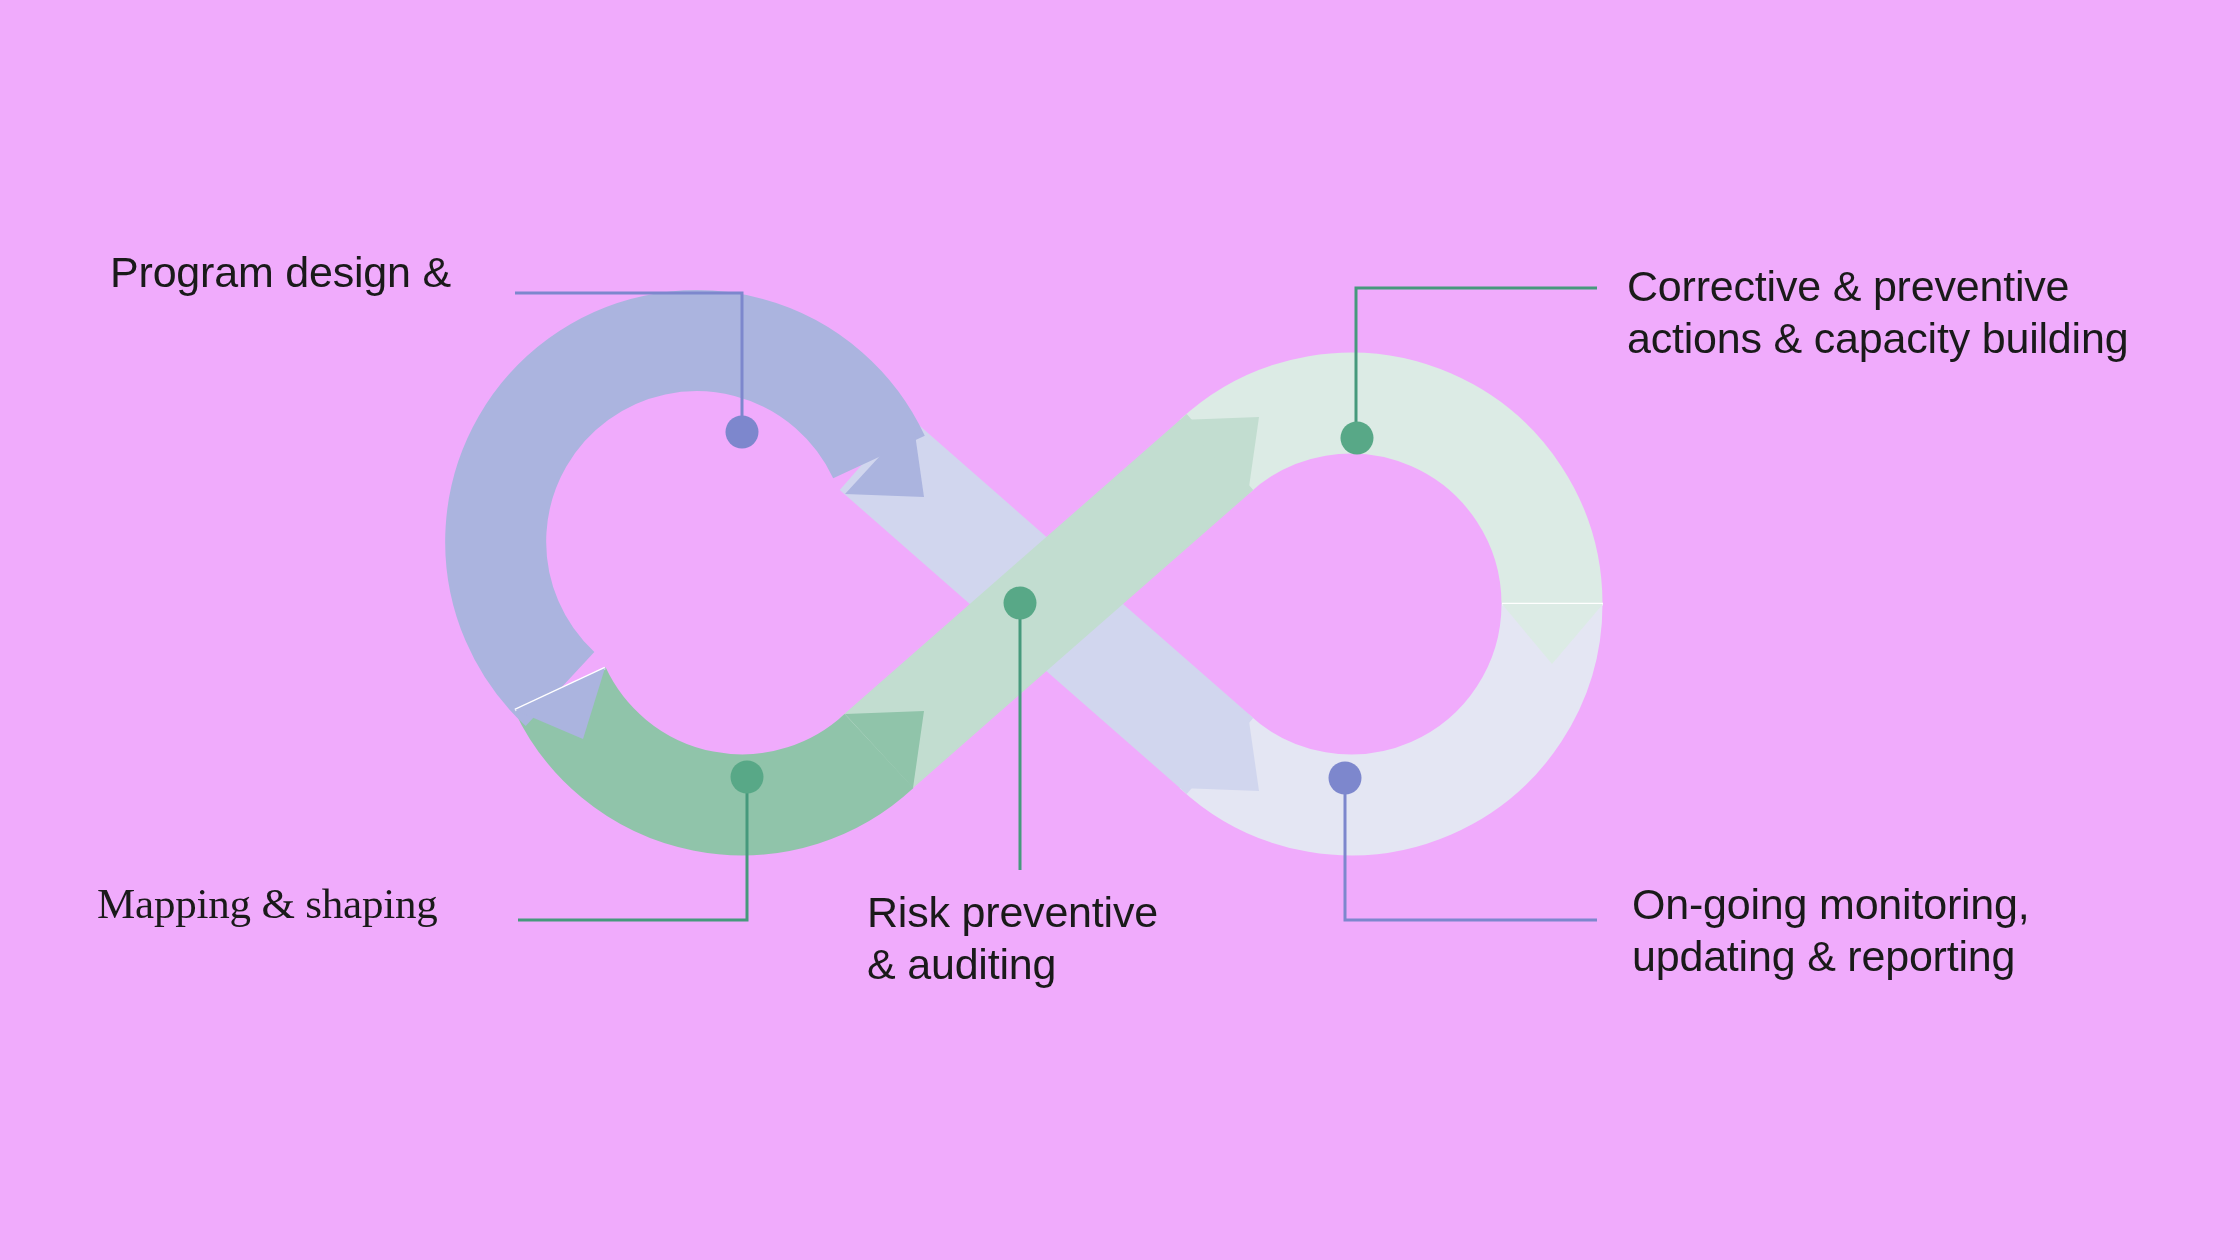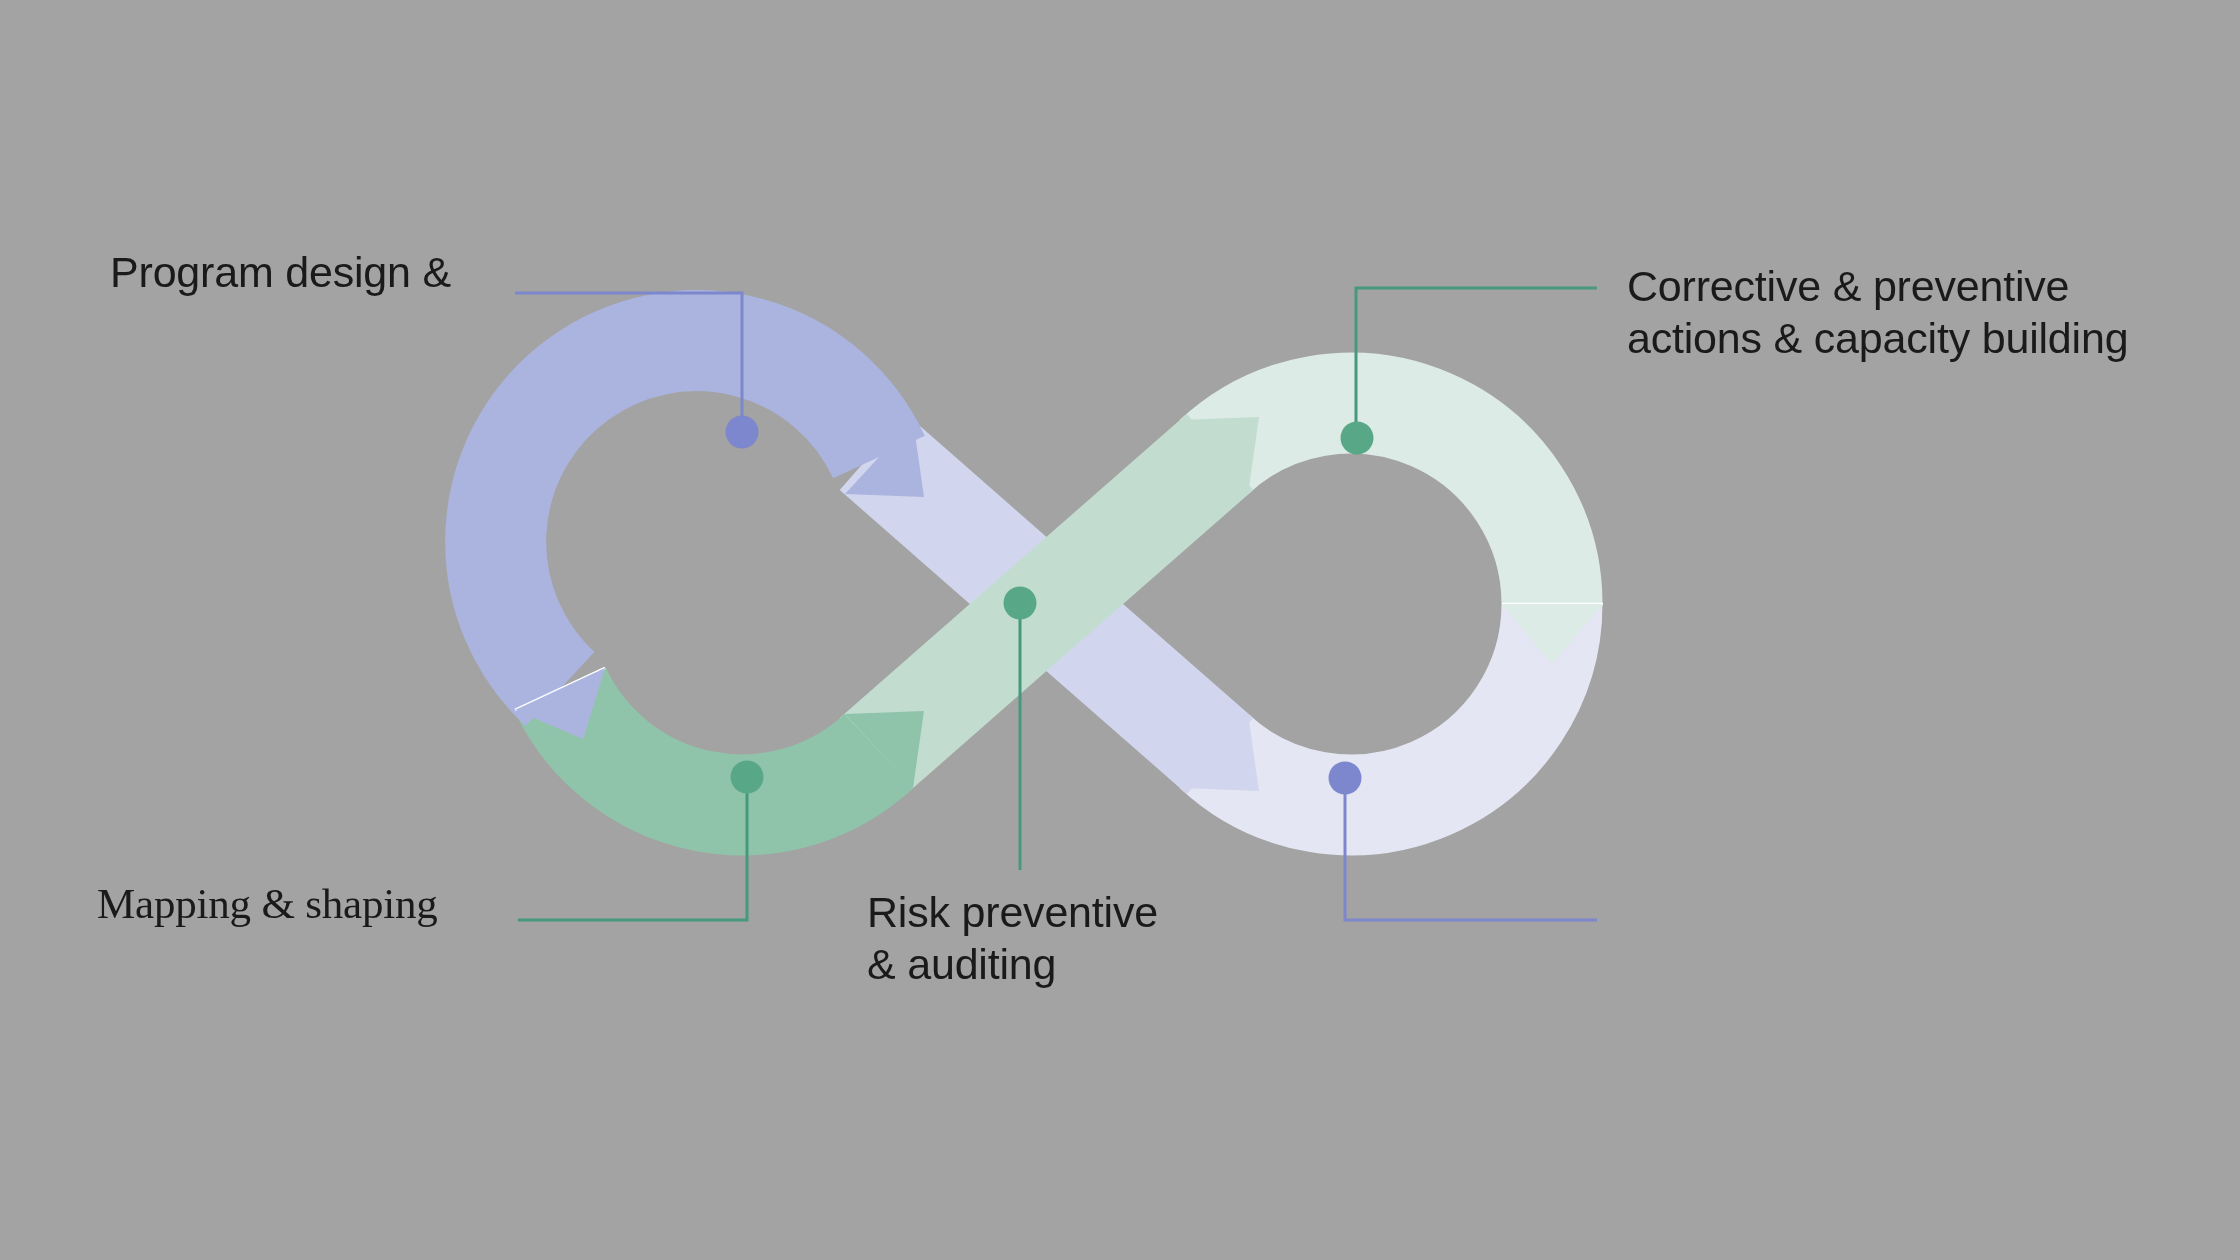--- a/index.html
+++ b/index.html
@@ -1,16 +1,16 @@
 <!DOCTYPE html>
 <html><head>
 <meta charset="utf-8">
 <style>
   html,body{margin:0;padding:0;background:#ffffff;}
-  #canvas{position:relative;width:2240px;height:1260px;background:#a3a3a3;overflow:hidden;
+  #canvas{position:relative;width:2240px;height:1260px;background:#f0abfc;overflow:hidden;
           font-family:"Liberation Sans","DejaVu Sans",sans-serif;}
   #loop-svg{position:absolute;left:0;top:0;}
   .label{position:absolute;font-size:43px;line-height:52px;letter-spacing:-0.2px;white-space:nowrap;}
   .label span{display:block;}
   .label.align-right{text-align:right;}
 </style>
 </head>
 <body>
 
 <div id="canvas">
@@ -58,14 +58,18 @@
 
   <div class="label" style="left: 97px; top: 878px; color: rgb(26, 26, 26); font-family: Liberation Serif, serif;">
     <span>Mapping &amp; shaping</span>
   </div>
 
   <div class="label" style="left: 867px; top: 886px; color: rgb(26, 26, 26);">
     <span>Risk preventive</span>
     <span>&amp; auditing</span>
   </div>
 
+  <div class="label" style="left: 1632px; top: 878px; color: rgb(26, 26, 26);">
+    <span>On-going monitoring,</span>
+    <span>updating &amp; reporting</span>
+  </div>
 
 </div>
 
 </body></html>

